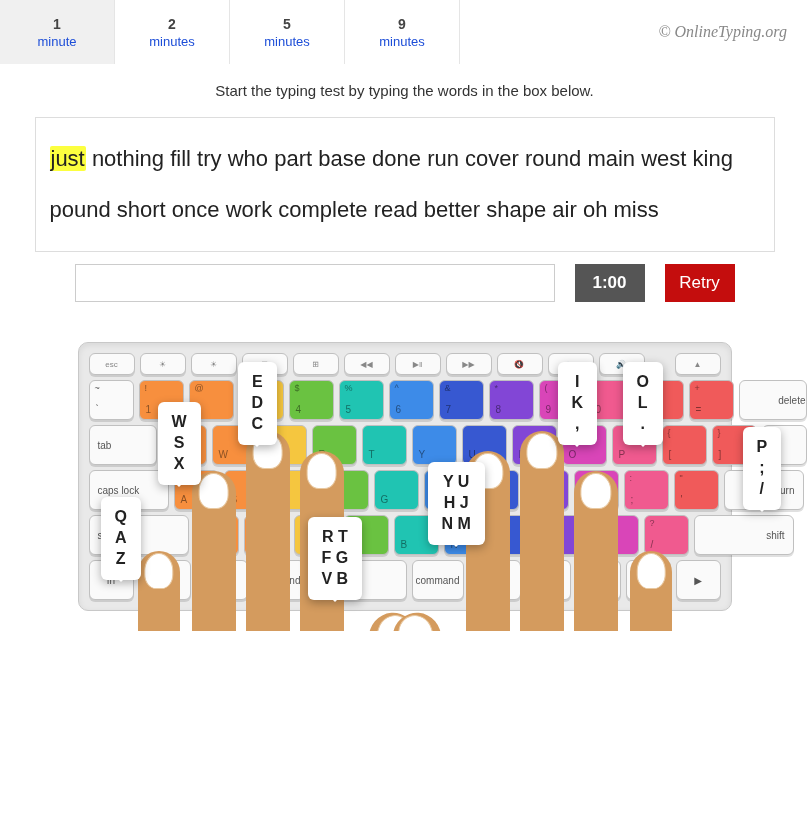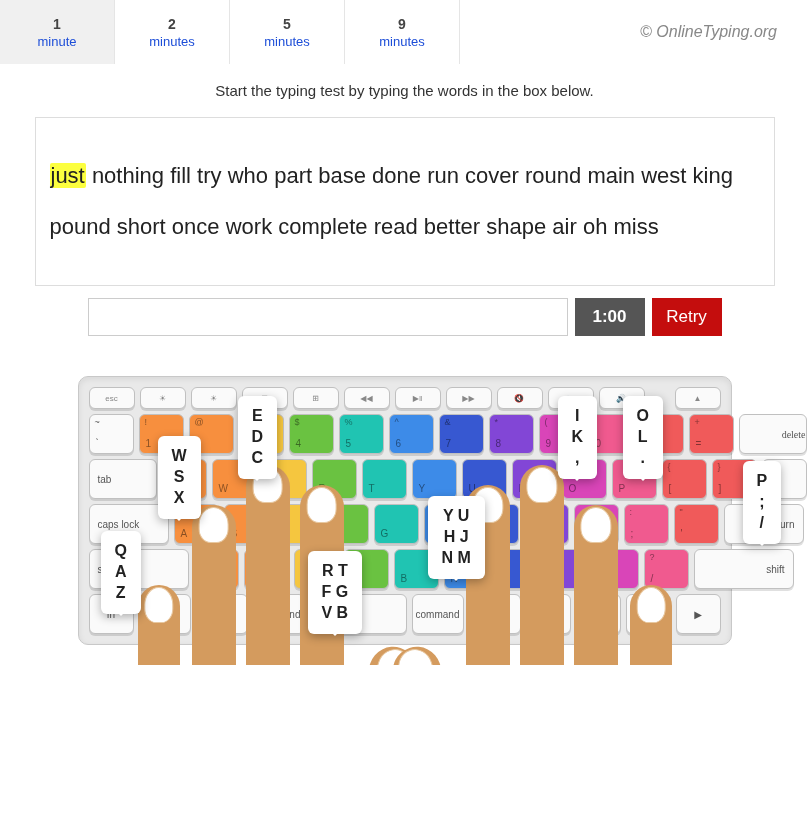--- a/index.html
+++ b/index.html
@@ -24,47 +24,48 @@
     justify-content: center;
     cursor: pointer;
     border-right: 1px solid #e5e5e5;
     font-size: 14px;
   }
   .tab.active { background: #f0f0f0; }
   .tab .num { font-weight: bold; color: #444; margin-bottom: 2px; }
   .tab .txt { color: #1d4ed8; font-size: 13px; }
   .brand {
     margin-left: auto;
-    padding-right: 32px;
+    padding-right: 22px;
     color: #888;
     font-style: italic;
     font-size: 16px;
+    font-family: Liberation Serif, serif;
   }
   .instruction {
     text-align: center;
     color: #333;
     font-size: 15px;
     margin: 18px 0 18px;
   }
   .words-box {
     width: 740px;
     margin: 0 auto;
     border: 1px solid #ddd;
-    padding: 33px 14px;
+    padding: 16px 14px;
     font-size: 22px;
     color: #222;
     line-height: 2.3;
   }
   .words-box .word { display: inline; }
   .words-box .word.current { background: #fcff3f; border-radius: 2px; padding: 0 1px; }
   .controls {
     width: 740px;
     margin: 12px auto 9px;
     display: flex;
-    gap: 7px;
+    gap: 20px;
     justify-content: center;
   }
   .typing-input {
     width: 480px;
     height: 38px;
     border: 1px solid #ccc;
     padding: 0 8px;
     font-size: 18px;
   }
   .timer {
@@ -118,21 +119,21 @@
   }
   .key .sup { position: absolute; top: 2px; left: 5px; font-size: 9px; }
   .key .main { position: absolute; bottom: 4px; left: 6px; font-size: 10px; }
   .fnkey { width: 46px; height: 22px; font-size: 8px; color: #888; }
   .w1   { width: 45px; }
   .w-tab { width: 68px; justify-content: flex-start; padding-left: 8px; }
   .w-caps { width: 80px; justify-content: flex-start; padding-left: 8px; }
   .w-ret  { width: 80px; justify-content: flex-end; padding-right: 8px; }
   .w-lshift{ width: 100px; justify-content: flex-start; padding-left: 8px; }
   .w-rshift{ width: 100px; justify-content: flex-end; padding-right: 8px; }
-  .w-del  { width: 68px; justify-content: flex-end; padding-right: 0; font-family: Liberation Serif, serif; }
+  .w-del  { width: 68px; justify-content: flex-end; padding-right: 0; }
   .w-fn   { width: 45px; }
   .w-space{ flex: 1; }
   .w-mod  { width: 52px; }
   .block-orange{ background:#f78f3e; }
   .block-yellow{ background:#f5c63f; }
   .block-green { background:#6ac241; }
   .block-teal  { background:#20c4b2; }
   .block-blue  { background:#3d8be8; }
   .block-navy  { background:#3758d1; }
   .block-purple{ background:#8246d6; }

